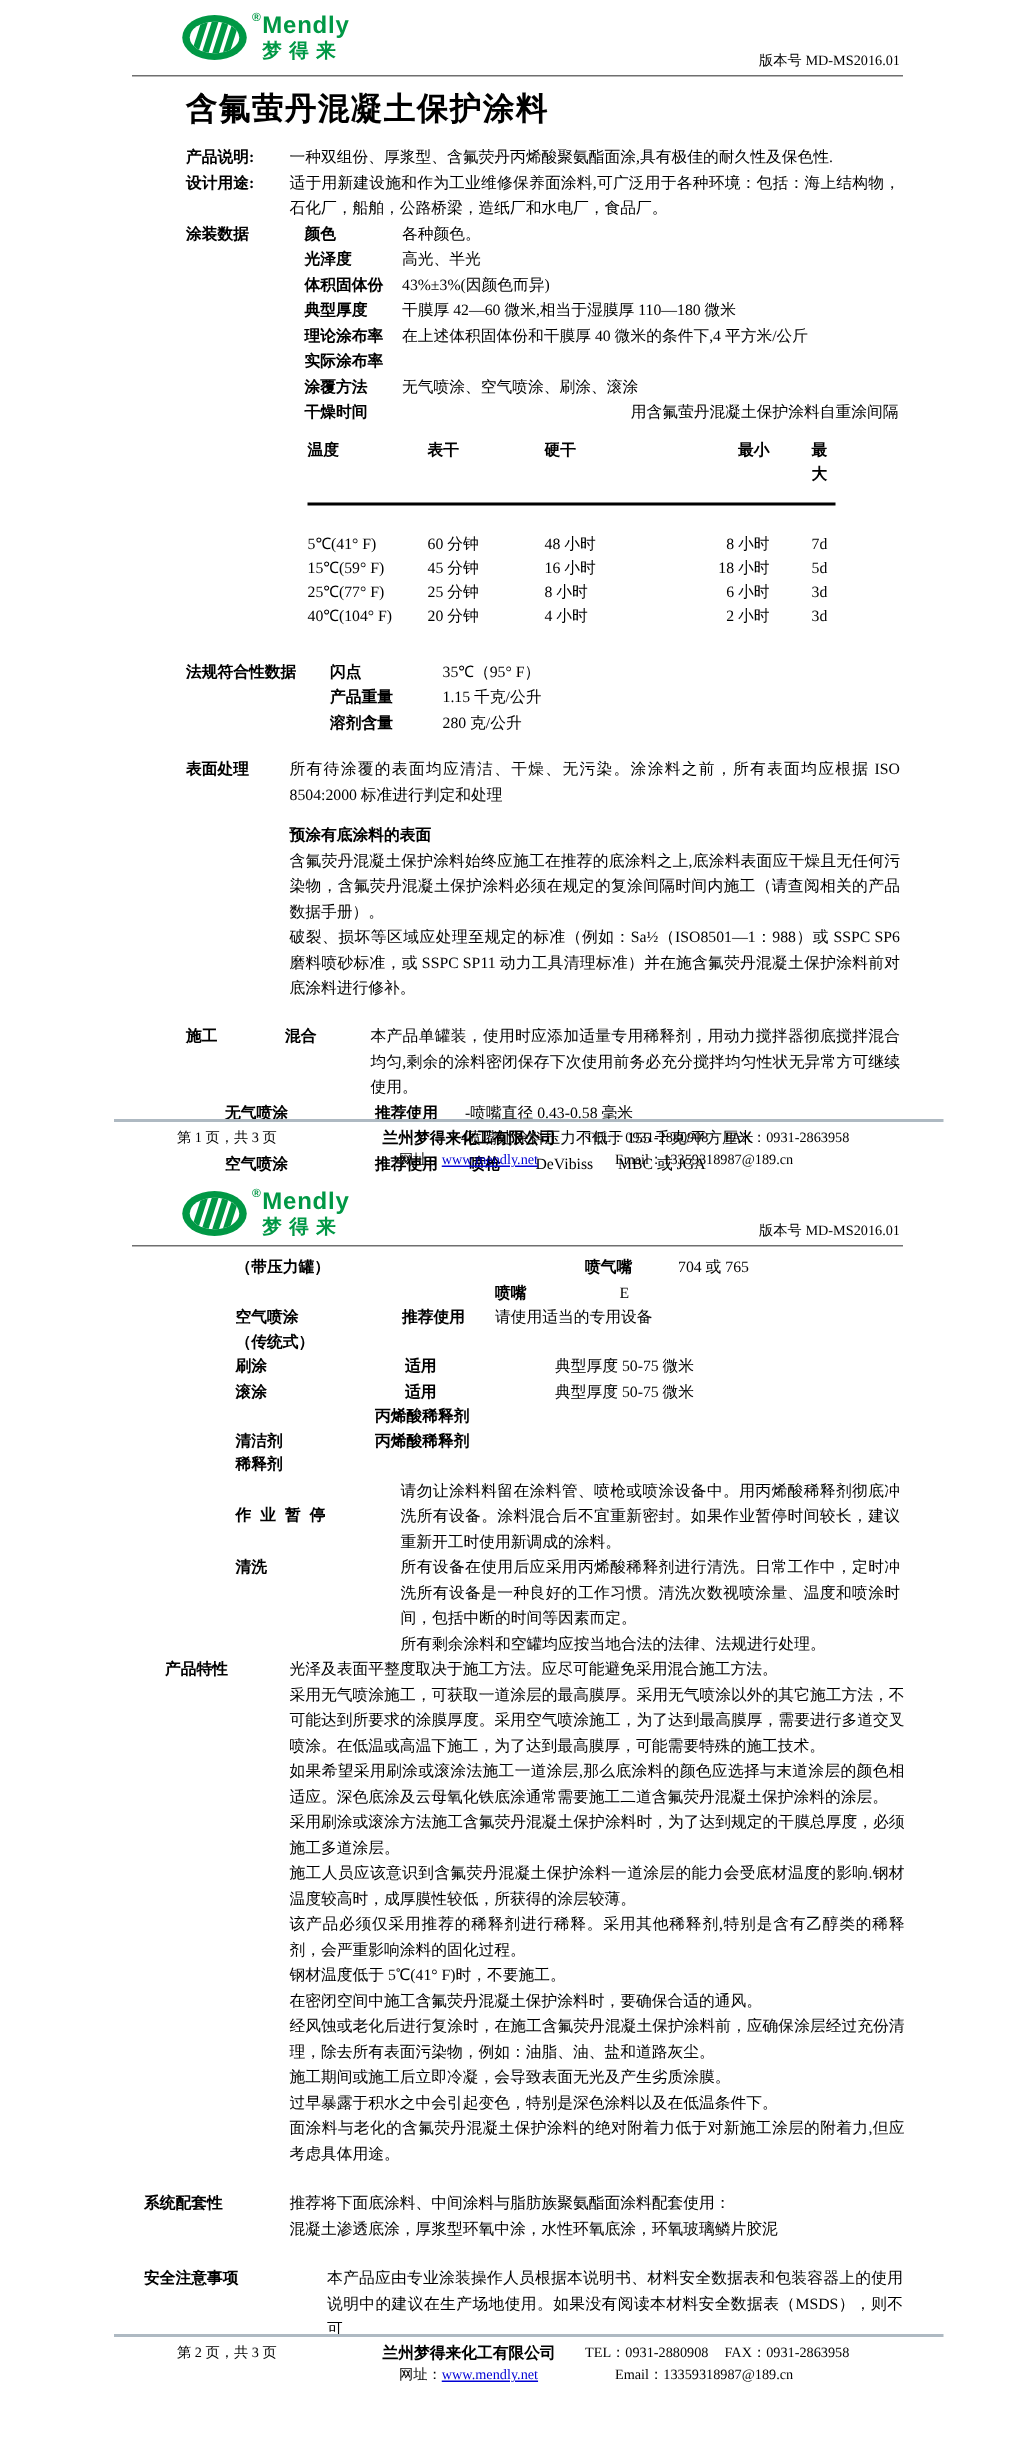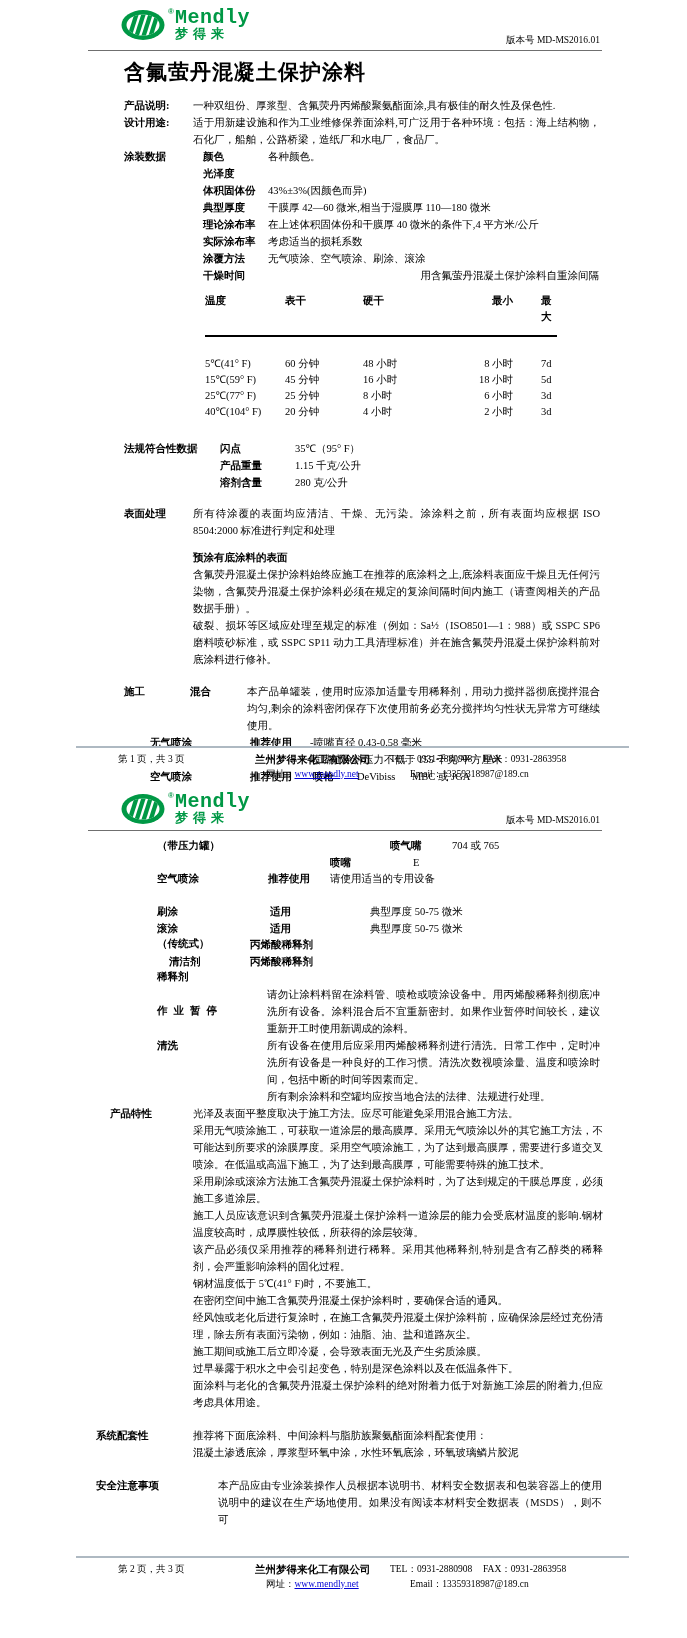--- a/index.html
+++ b/index.html
@@ -11,21 +11,21 @@
   .page{position:relative;overflow:hidden;}
   .page1{height:782px;}
   .page2{height:856px;}
 
   
   .hdr{position:relative;height:50px;}
   .logo{position:absolute;left:120px;top:8px;display:flex;align-items:flex-start;}
   .logo-mark{display:block;}
   .reg{font-size:8px;color:#009845;font-weight:bold;margin:-1px 1px 0 0;font-family:"Liberation Sans",sans-serif;}
   .logo-text{display:flex;flex-direction:column;margin-top:0;}
-  .logo-en{color:#009845;font-weight:bold;font-size:20px;line-height:19px;font-family:Liberation Mono, monospace;letter-spacing:.5px;}
+  .logo-en{color:#009845;font-weight:bold;font-size:16px;line-height:19px;font-family:Liberation Sans, sans-serif;letter-spacing:.5px;}
   .logo-cn{color:#009845;font-weight:bold;font-size:13px;line-height:14px;letter-spacing:5px;font-family:"Liberation Sans",sans-serif;}
   .version{position:absolute;right:87px;bottom:3px;font-size:9.5px;}
   .rule{border-top:1px solid #6f6f6f;margin:0 85px 0 88px;height:0;}
 
   .title{font-family:"Liberation Sans",sans-serif;font-weight:bold;font-size:21px;
          margin:7px 0 11px 124px;letter-spacing:1px;}
 
   
   .line{position:relative;line-height:17px;min-height:17px;}
   .abs{position:absolute;top:0;white-space:nowrap;}
@@ -133,36 +133,36 @@
   </div>
 
   <div class="sec">
     <span class="sec-label">涂装数据</span>
     <div class="sub">
       <span class="sub-k">颜色</span>
       <div class="sub-v">各种颜色。</div>
     </div>
     <div class="sub">
       <span class="sub-k">光泽度</span>
+      <div class="sub-v">高光、半光</div>
     </div>
     <div class="sub">
       <span class="sub-k">体积固体份</span>
       <div class="sub-v">43%±3%(因颜色而异)</div>
     </div>
     <div class="sub">
       <span class="sub-k">典型厚度</span>
       <div class="sub-v">干膜厚 42—60 微米,相当于湿膜厚 110—180 微米</div>
     </div>
     <div class="sub">
       <span class="sub-k">理论涂布率</span>
       <div class="sub-v">在上述体积固体份和干膜厚 40 微米的条件下,4 平方米/公斤</div>
     </div>
     <div class="sub">
       <span class="sub-k">实际涂布率</span>
-      <div class="sub-v">考虑适当的损耗系数</div>
     </div>
     <div class="sub">
       <span class="sub-k">涂覆方法</span>
       <div class="sub-v">无气喷涂、空气喷涂、刷涂、滚涂</div>
     </div>
     <div class="sub">
       <span class="sub-k">干燥时间</span>
       <span class="sub-v-right">用含氟萤丹混凝土保护涂料自重涂间隔</span>
     </div>
   </div>
@@ -308,58 +308,59 @@
     <div class="line">
       <span class="abs b" style="left:330px;">喷嘴</span>
       <span class="abs" style="left:413px;">E</span>
     </div>
     <div class="line">
       <span class="abs b" style="left:157px;">空气喷涂</span>
       <span class="abs b" style="left:268px;">推荐使用</span>
       <span class="abs" style="left:330px;">请使用适当的专用设备</span>
     </div>
     <div class="line">
-      <span class="abs b" style="left:157px;margin-top:48px;">（传统式）</span>
+      <span class="abs b" style="left:157px;">（传统式）</span>
     </div>
     <div class="line">
       <span class="abs b" style="left:157px;">刷涂</span>
       <span class="abs b" style="left:270px;">适用</span>
       <span class="abs" style="left:370px;">典型厚度 50-75 微米</span>
     </div>
     <div class="line">
       <span class="abs b" style="left:157px;">滚涂</span>
       <span class="abs b" style="left:270px;">适用</span>
       <span class="abs" style="left:370px;">典型厚度 50-75 微米</span>
     </div>
     <div class="line">
       <span class="abs b" style="left:157px;margin-top:32px;">稀释剂</span>
       <span class="abs b" style="left:250px;">丙烯酸稀释剂</span>
     </div>
     <div class="line">
-      <span class="abs b" style="left:157px;margin-left:12px;">清洁剂</span>
+      <span class="abs b" style="left:157px;">清洁剂</span>
       <span class="abs b" style="left:250px;">丙烯酸稀释剂</span>
     </div>
   </div>
 
   <div class="sec" style="margin-top:16px;">
     <span class="pause-label">作业暂停</span>
     <div class="narrow-text just">请勿让涂料料留在涂料管、喷枪或喷涂设备中。用丙烯酸稀释剂彻底冲洗所有设备。涂料混合后不宜重新密封。如果作业暂停时间较长，建议重新开工时使用新调成的涂料。</div>
   </div>
 
   <div class="sec">
     <span class="p2-label">清洗</span>
     <div class="narrow-text just">所有设备在使用后应采用丙烯酸稀释剂进行清洗。日常工作中，定时冲洗所有设备是一种良好的工作习惯。清洗次数视喷涂量、温度和喷涂时间，包括中断的时间等因素而定。</div>
     <div class="narrow-text">所有剩余涂料和空罐均应按当地合法的法律、法规进行处理。</div>
   </div>
 
   <div class="sec">
     <span class="feat-label">产品特性</span>
     <div class="feat-text just">
       <p>光泽及表面平整度取决于施工方法。应尽可能避免采用混合施工方法。</p>
       <p>采用无气喷涂施工，可获取一道涂层的最高膜厚。采用无气喷涂以外的其它施工方法，不可能达到所要求的涂膜厚度。采用空气喷涂施工，为了达到最高膜厚，需要进行多道交叉喷涂。在低温或高温下施工，为了达到最高膜厚，可能需要特殊的施工技术。</p>
+      <p>如果希望采用刷涂或滚涂法施工一道涂层,那么底涂料的颜色应选择与末道涂层的颜色相适应。深色底涂及云母氧化铁底涂通常需要施工二道含氟荧丹混凝土保护涂料的涂层。</p>
       <p>采用刷涂或滚涂方法施工含氟荧丹混凝土保护涂料时，为了达到规定的干膜总厚度，必须施工多道涂层。</p>
       <p>施工人员应该意识到含氟荧丹混凝土保护涂料一道涂层的能力会受底材温度的影响.钢材温度较高时，成厚膜性较低，所获得的涂层较薄。</p>
       <p>该产品必须仅采用推荐的稀释剂进行稀释。采用其他稀释剂,特别是含有乙醇类的稀释剂，会严重影响涂料的固化过程。</p>
       <p>钢材温度低于 5℃(41° F)时，不要施工。</p>
       <p>在密闭空间中施工含氟荧丹混凝土保护涂料时，要确保合适的通风。</p>
       <p>经风蚀或老化后进行复涂时，在施工含氟荧丹混凝土保护涂料前，应确保涂层经过充份清理，除去所有表面污染物，例如：油脂、油、盐和道路灰尘。</p>
       <p>施工期间或施工后立即冷凝，会导致表面无光及产生劣质涂膜。</p>
       <p>过早暴露于积水之中会引起变色，特别是深色涂料以及在低温条件下。</p>
       <p>面涂料与老化的含氟荧丹混凝土保护涂料的绝对附着力低于对新施工涂层的附着力,但应考虑具体用途。</p>
     </div>

